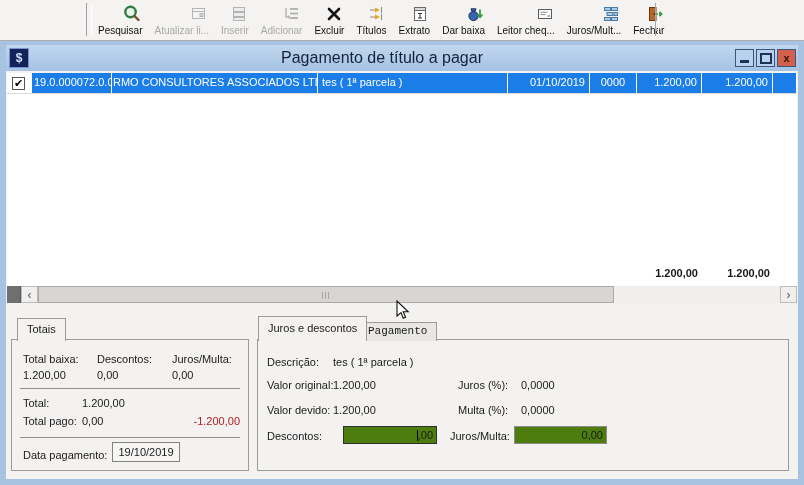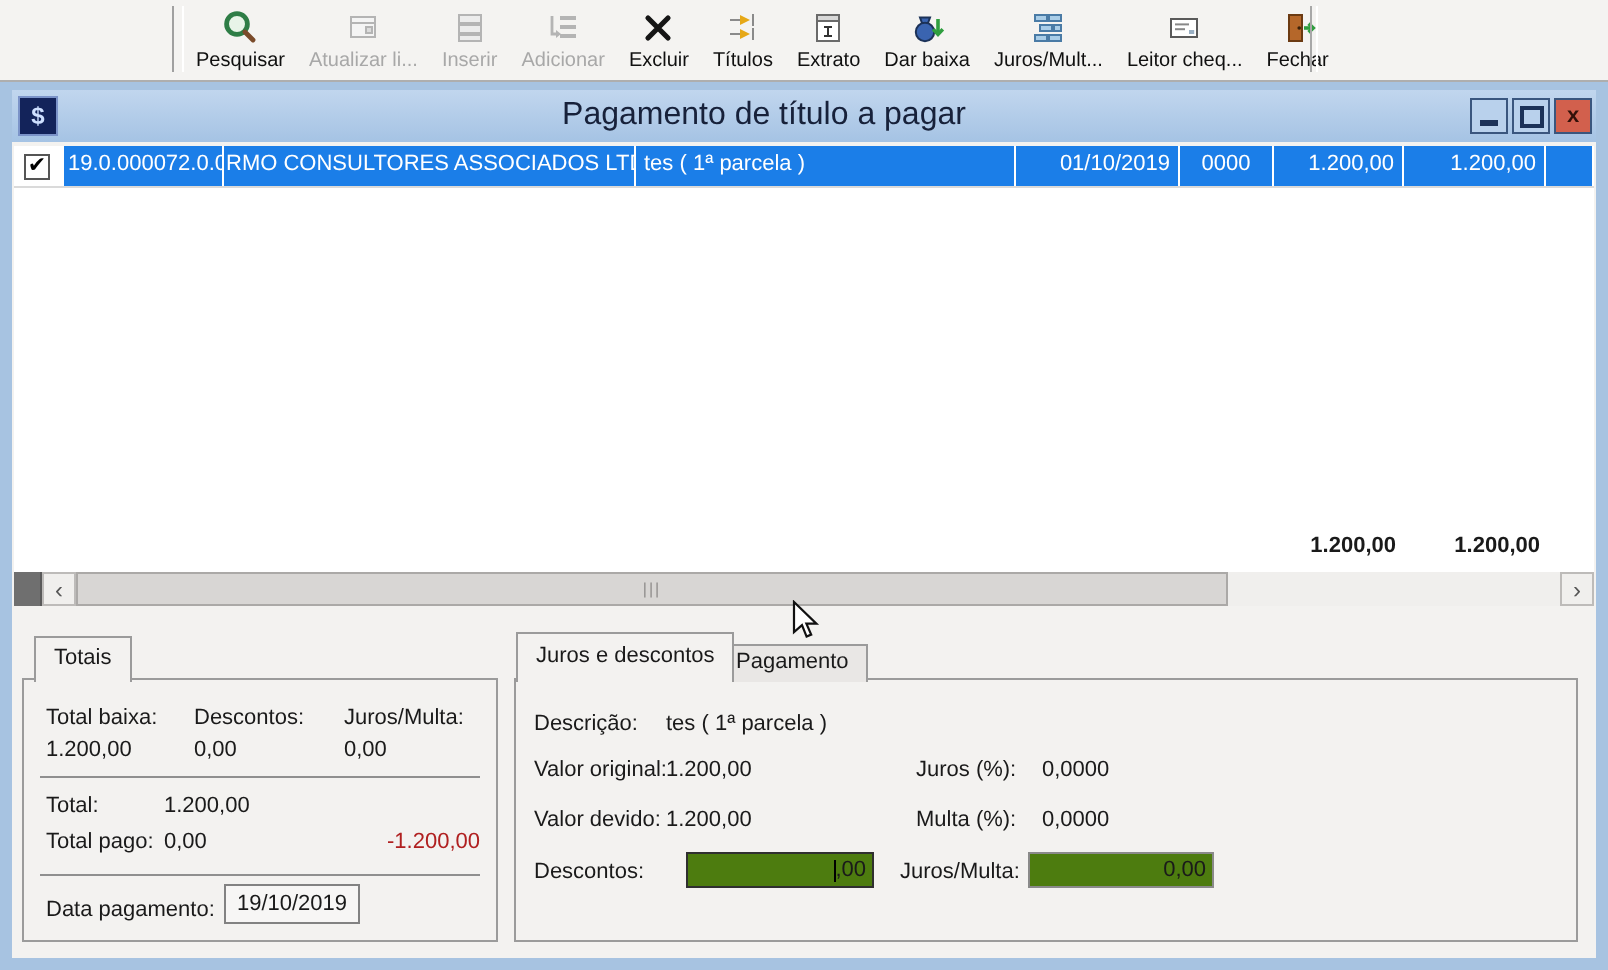--- a/index.html
+++ b/index.html
@@ -4,21 +4,21 @@
 <style>
   html,body{margin:0;padding:0;}
   body{width:804px;height:485px;overflow:hidden;position:relative;
        font-family:"Liberation Sans",sans-serif;font-size:11px;color:#1a1a1a;background:#f2f1ef;}
   
   #toolbar{position:absolute;left:0;top:0;width:804px;height:40px;background:#f4f3f1;border-bottom:1px solid #aeaeae;}
   .grip{position:absolute;left:86px;top:3px;height:33px;width:4px;
         border-left:1px solid #a0a0a0;border-right:1px solid #ffffff;}
   .tb-sep{position:absolute;left:655px;top:3px;height:33px;width:2px;border-left:1px solid #a8a8a8;border-right:1px solid #fff;}
   .tb-buttons{position:absolute;left:92px;top:1px;height:38px;display:flex;}
-  .tbtn{display:flex;flex-direction:column;align-items:center;padding:3px 6px 1px;white-space:nowrap;}
+  .tbtn{display:flex;flex-direction:column;align-items:flex-end;padding:3px 6px 1px;white-space:nowrap;}
   .ticon{height:20px;display:flex;align-items:center;justify-content:center;}
   .tlabel{font-size:10px;margin-top:1px;color:#101010;}
   .tbtn.disabled .tlabel{color:#a8a8a8;}
   
   #window{position:absolute;left:0;top:41px;width:804px;height:444px;background:#a7c3e1;}
   #titlebar{position:absolute;left:6px;top:4px;width:792px;height:26px;
             background:linear-gradient(180deg,#c1d6ee,#a5c3e4);display:flex;align-items:center;}
   .win-icon{width:18px;height:18px;margin-left:3px;background:#13235a;border:1px solid #7b93c8;
             display:flex;align-items:center;justify-content:center;color:#cfe0ff;font-weight:bold;font-size:12px;}
   .win-title{flex:1;text-align:center;font-size:16px;color:#17213a;}
@@ -52,21 +52,21 @@
   .sb-btn{width:17px;box-sizing:border-box;background:#f0efed;border:1px solid #bdbbb9;
           display:flex;align-items:center;justify-content:center;color:#555;font-size:12px;}
   .sb-thumb{width:576px;box-sizing:border-box;background:#d8d6d4;border:1px solid #aba9a7;
             display:flex;align-items:center;justify-content:center;color:#8e8c8a;font-size:8px;letter-spacing:1px;}
   .sb-track{flex:1;}
   
   .tab{position:absolute;background:#f3f2f0;border:1px solid #9b9b9b;border-bottom:none;
        padding:0 9px;line-height:20px;z-index:2;white-space:nowrap;}
   .totais-tab{left:11px;top:247px;height:22px;}
   .juros-tab{left:252px;top:245px;height:24px;line-height:22px;}
-  .pag-tab{left:352px;top:251px;height:18px;line-height:17px;background:#e9e7e5;z-index:1;}
+  .pag-tab{left:352px;top:251px;height:18px;line-height:17px;background:#e9e7e5;z-index:1;font-family:Liberation Mono, monospace;}
   .gbox{position:absolute;border:1px solid #9b9b9b;background:#f3f2f0;box-sizing:border-box;}
   .totais-box{left:5px;top:268px;width:238px;height:132px;}
   .juros-box{left:251px;top:268px;width:532px;height:132px;}
   .lbl,.val{position:absolute;white-space:nowrap;}
   .val.red{color:#b02020;}
   .hrline{position:absolute;left:8px;right:8px;border-top:1px solid #8f8f8f;}
   .field{position:absolute;border:1px solid #828282;background:#f7f6f5;text-align:center;line-height:18px;box-sizing:border-box;}
   .input{position:absolute;background:#4d7c0f;display:flex;align-items:center;justify-content:flex-end;
          padding-right:3px;box-sizing:border-box;}
   .input.focused{border:1px solid #2f2f2f;}
@@ -165,42 +165,42 @@
             <circle cx="8.5" cy="12" r="4.6" fill="#3a64b0" stroke="#1c3258"></circle>
             <path d="M15,5.5 v7" fill="none" stroke="#2f9e3f" stroke-width="1.8"></path>
             <path d="M12.6,10.6 L15,13.2 L17.4,10.6" fill="none" stroke="#2f9e3f" stroke-width="1.8"></path>
           </svg>
       </span>
       <span class="tlabel">Dar baixa</span>
     </div>
     <div class="tbtn">
       <span class="ticon">
         <svg width="20" height="20" viewBox="0 0 20 20">
+            <rect x="3.5" y="5.5" width="13" height="9" fill="#fff" stroke="#5a5a5a"></rect>
+            <line x1="5.5" y1="8.2" x2="12.5" y2="8.2" stroke="#888"></line>
+            <line x1="5.5" y1="10.6" x2="10.5" y2="10.6" stroke="#888"></line>
+            <rect x="12.5" y="11" width="2.6" height="2" fill="#9ab0c4"></rect>
+          </svg>
+      </span>
+      <span class="tlabel">Leitor cheq...</span>
+    </div>
+    <div class="tbtn">
+      <span class="ticon">
+        <svg width="20" height="20" viewBox="0 0 20 20">
             <g fill="#a9cde8" stroke="#4a7ba6">
               <rect x="3.5" y="3.5" width="6" height="3"></rect>
               <rect x="10.5" y="3.5" width="6" height="3"></rect>
               <rect x="6" y="8.5" width="6" height="3"></rect>
               <rect x="13" y="8.5" width="3.5" height="3"></rect>
               <rect x="3.5" y="13.5" width="6" height="3"></rect>
               <rect x="10.5" y="13.5" width="6" height="3"></rect>
             </g>
           </svg>
       </span>
       <span class="tlabel">Juros/Mult...</span>
-    </div>
-    <div class="tbtn">
-      <span class="ticon">
-        <svg width="20" height="20" viewBox="0 0 20 20">
-            <rect x="3.5" y="5.5" width="13" height="9" fill="#fff" stroke="#5a5a5a"></rect>
-            <line x1="5.5" y1="8.2" x2="12.5" y2="8.2" stroke="#888"></line>
-            <line x1="5.5" y1="10.6" x2="10.5" y2="10.6" stroke="#888"></line>
-            <rect x="12.5" y="11" width="2.6" height="2" fill="#9ab0c4"></rect>
-          </svg>
-      </span>
-      <span class="tlabel">Leitor cheq...</span>
     </div>
     <div class="tbtn">
       <span class="ticon">
         <svg width="20" height="20" viewBox="0 0 20 20">
             <rect x="5.5" y="3.5" width="6.5" height="13" fill="#b5672a" stroke="#6b3a12"></rect>
             <circle cx="10.6" cy="10" r="0.9" fill="#3a2008"></circle>
             <path d="M13,10 h4.2" fill="none" stroke="#2f9e3f" stroke-width="1.8"></path>
             <path d="M15.3,7.8 L17.6,10 L15.3,12.2" fill="none" stroke="#2f9e3f" stroke-width="1.8"></path>
           </svg>
       </span>

